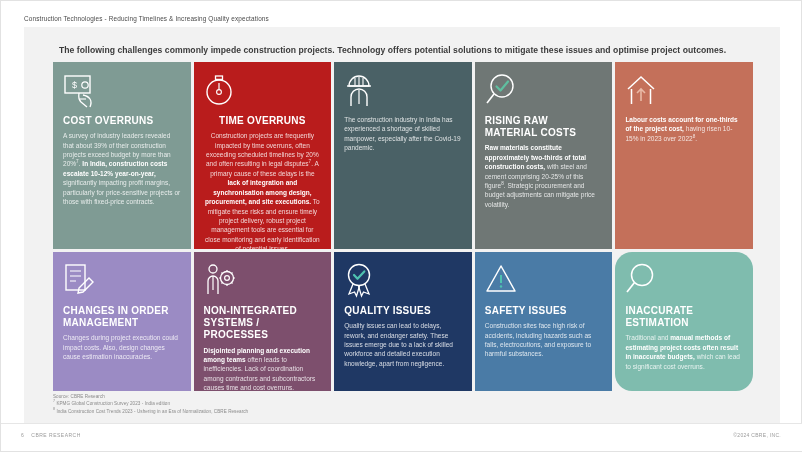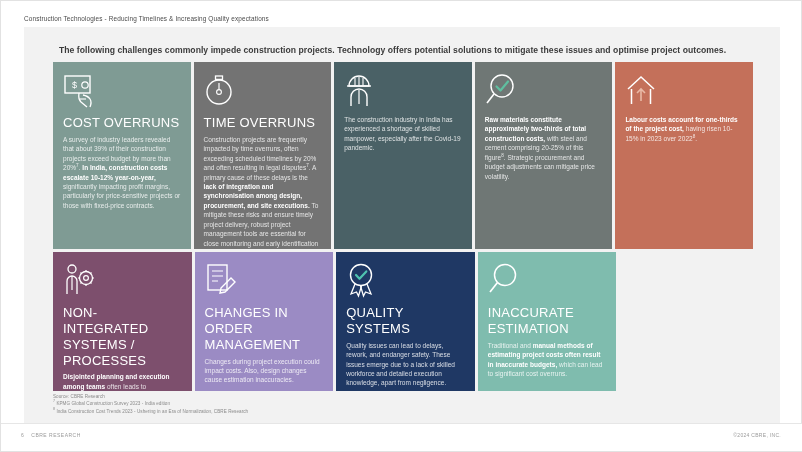--- a/index.html
+++ b/index.html
@@ -70,22 +70,22 @@
   .row-top .card { height: 187px; }
   .row-bottom .card { height: 139px; }
 
   .card-icon {
     height: 40px;
     margin-bottom: 2px;
   }
   .card-icon svg { display: block; }
 
   .card-title {
-    font-size: 13px;
-    font-weight: normal;
+    font-size: 10px;
+    font-weight: bold;
     line-height: 1.22;
     color: #ffffff;
     letter-spacing: 0.25px;
     margin-bottom: 4px;
   }
   .card-body {
     font-size: 6.5px;
     line-height: 1.45;
     color: rgba(255,255,255,0.82);
     letter-spacing: 0.02px;
@@ -156,21 +156,21 @@
               <circle cx="22" cy="12" r="3.2" fill="none" stroke="#ffffff" stroke-width="1.2"></circle>
               <path d="M16 20 q-1 6 2 9 l6 5" fill="none" stroke="#ffffff" stroke-width="1.3"></path>
               <path d="M20 22 q5 1 7 4 t0 8" fill="none" stroke="#ffffff" stroke-width="1.3"></path>
               <path d="M17 26 h6" fill="none" stroke="#ffffff" stroke-width="1.1"></path>
             </svg>
           </div>
           <div class="card-title">COST OVERRUNS</div>
           <div class="card-body">A survey of industry leaders revealed that about 39% of their construction projects exceed budget by more than 20%<sup>7</sup>. <b>In India, construction costs escalate 10-12% year-on-year,</b> significantly impacting profit margins, particularly for price-sensitive projects or those with fixed-price contracts.</div>
         </div>
 
-        <div class="card" style="background: #737373;">
+        <div class="card" style="background: #b91c1c; text-align: center;">
           <div class="card-icon">
             <svg width="40" height="38" viewBox="0 0 40 38">
               <circle cx="15" cy="19" r="12" fill="none" stroke="#ffffff" stroke-width="1.4"></circle>
               <circle cx="15" cy="19" r="2.4" fill="none" stroke="#ffffff" stroke-width="1.1"></circle>
               <path d="M15 16.6 L15 10" fill="none" stroke="#ffffff" stroke-width="1.2"></path>
               <rect x="11.5" y="3" width="7" height="3.4" fill="none" stroke="#ffffff" stroke-width="1.3"></rect>
               <path d="M15 6.4 L15 7.4" stroke="#ffffff" stroke-width="1.3"></path>
             </svg>
           </div>
           <div class="card-title">TIME OVERRUNS</div>
@@ -192,80 +192,92 @@
         </div>
 
         <div class="card" style="background: rgb(111, 119, 117);">
           <div class="card-icon">
             <svg width="40" height="38" viewBox="0 0 40 38">
               <circle cx="17" cy="13" r="11" fill="none" stroke="#ffffff" stroke-width="1.4"></circle>
               <path d="M9 21 L2 30" stroke="#ffffff" stroke-width="1.6"></path>
               <path d="M11.5 13.5 l4 4 l7.5 -9" fill="none" stroke="#5fbfa0" stroke-width="2.2" stroke-linecap="round" stroke-linejoin="round"></path>
             </svg>
           </div>
+          <div class="card-title">RISING RAW MATERIAL COSTS</div>
           <div class="card-body"><b>Raw materials constitute approximately two-thirds of total construction costs,</b> with steel and cement comprising 20-25% of this figure<sup>8</sup>. Strategic procurement and budget adjustments can mitigate price volatility.</div>
         </div>
 
         <div class="card" style="background: rgb(196, 112, 90);">
           <div class="card-icon">
             <svg width="40" height="38" viewBox="0 0 40 38">
               <path d="M3 16 L16 4 L29 16" fill="none" stroke="#ffffff" stroke-width="1.5"></path>
               <path d="M6.5 16 v15 M25.5 16 v15" stroke="#ffffff" stroke-width="1.5"></path>
               <path d="M16 28 v-12 M12 20 l4 -4 l4 4" fill="none" stroke="#e9b9a6" stroke-width="1.6"></path>
             </svg>
           </div>
           <div class="card-body"><b>Labour costs account for one-thirds of the project cost,</b> having risen 10-15% in 2023 over 2022<sup>8</sup>.</div>
         </div>
 
       </div>
 
       <div class="row row-bottom">
+
+        <div class="card" style="background: rgb(155, 139, 196);">
+          <div class="card-icon">
+            <svg width="40" height="38" viewBox="0 0 40 38">
+              <rect x="3" y="2" width="19" height="25" fill="none" stroke="#ffffff" stroke-width="1.4"></rect>
+              <path d="M7 8 h11 M7 13 h11 M7 18 h6" stroke="#ffffff" stroke-width="1.2"></path>
+              <path d="M16 25 l10 -10 l4 4 l-10 10 l-5 1 z" fill="none" stroke="#ffffff" stroke-width="1.4"></path>
+            </svg>
+          </div>
+          <div class="card-title">CHANGES IN ORDER MANAGEMENT</div>
+          <div class="card-body">Changes during project execution could impact costs. Also, design changes cause estimation inaccuracies.</div>
+        </div>
 
         <div class="card" style="background: rgb(125, 79, 109);">
           <div class="card-icon">
             <svg width="40" height="38" viewBox="0 0 40 38">
               <circle cx="9" cy="6" r="4" fill="none" stroke="#ffffff" stroke-width="1.3"></circle>
               <path d="M4 31 v-13 a5 5 0 0 1 10 0 v13" fill="none" stroke="#ffffff" stroke-width="1.3"></path>
               <path d="M9 13 v14" stroke="#ffffff" stroke-width="1.2"></path>
               <circle cx="23" cy="15" r="6.5" fill="none" stroke="#ffffff" stroke-width="1.3"></circle>
               <circle cx="23" cy="15" r="2.4" fill="none" stroke="#ffffff" stroke-width="1.2"></circle>
               <path d="M23 7 v2 M23 21 v2 M15 15 h2 M29 15 h2 M17.5 9.5 l1.5 1.5 M27 19 l1.5 1.5 M28.5 9.5 l-1.5 1.5 M19 19 l-1.5 1.5" stroke="#ffffff" stroke-width="1.2"></path>
             </svg>
           </div>
           <div class="card-title">NON-INTEGRATED SYSTEMS / PROCESSES</div>
           <div class="card-body"><b>Disjointed planning and execution among teams</b> often leads to inefficiencies. Lack of coordination among contractors and subcontractors causes time and cost overruns.</div>
         </div>
 
-        <div class="card" style="background: rgb(155, 139, 196);">
-          <div class="card-icon">
-            <svg width="40" height="38" viewBox="0 0 40 38">
-              <rect x="3" y="2" width="19" height="25" fill="none" stroke="#ffffff" stroke-width="1.4"></rect>
-              <path d="M7 8 h11 M7 13 h11 M7 18 h6" stroke="#ffffff" stroke-width="1.2"></path>
-              <path d="M16 25 l10 -10 l4 4 l-10 10 l-5 1 z" fill="none" stroke="#ffffff" stroke-width="1.4"></path>
-            </svg>
-          </div>
-          <div class="card-title">CHANGES IN ORDER MANAGEMENT</div>
-          <div class="card-body">Changes during project execution could impact costs. Also, design changes cause estimation inaccuracies.</div>
-        </div>
-
         <div class="card" style="background: rgb(31, 56, 100);">
           <div class="card-icon">
             <svg width="40" height="38" viewBox="0 0 40 38">
               <circle cx="15" cy="12" r="10.5" fill="none" stroke="#ffffff" stroke-width="1.4"></circle>
               <path d="M10 12 l3.5 3.8 l6.8 -7.4" fill="none" stroke="#4fc3b0" stroke-width="2.2" stroke-linecap="round" stroke-linejoin="round"></path>
               <path d="M9 21 L5 31 L10.5 29 L12.5 33 L15.5 23" fill="none" stroke="#ffffff" stroke-width="1.3"></path>
               <path d="M21 21 L25 31 L19.5 29 L17.5 33 L14.5 23" fill="none" stroke="#ffffff" stroke-width="1.3"></path>
             </svg>
           </div>
-          <div class="card-title">QUALITY SYSTEMS</div>
+          <div class="card-title">QUALITY ISSUES</div>
           <div class="card-body">Quality issues can lead to delays, rework, and endanger safety. These issues emerge due to a lack of skilled workforce and detailed execution knowledge, apart from negligence.</div>
         </div>
 
-
-        <div class="card" style="background: rgb(127, 188, 174);">
+        <div class="card" style="background: rgb(74, 123, 166);">
+          <div class="card-icon">
+            <svg width="40" height="38" viewBox="0 0 40 38">
+              <path d="M16 3 L30 28 L2 28 Z" fill="none" stroke="#ffffff" stroke-width="1.5" stroke-linejoin="round"></path>
+              <path d="M16 12 v8" stroke="#4fc3b0" stroke-width="2"></path>
+              <circle cx="16" cy="23.5" r="1.2" fill="#4fc3b0"></circle>
+            </svg>
+          </div>
+          <div class="card-title">SAFETY ISSUES</div>
+          <div class="card-body">Construction sites face high risk of accidents, including hazards such as falls, electrocutions, and exposure to harmful substances.</div>
+        </div>
+
+        <div class="card" style="background: rgb(127, 188, 174); border-radius: 17px;">
           <div class="card-icon">
             <svg width="40" height="38" viewBox="0 0 40 38">
               <circle cx="17" cy="12" r="10.5" fill="none" stroke="#ffffff" stroke-width="1.5"></circle>
               <path d="M9.5 19.5 L2 29" stroke="#ffffff" stroke-width="1.7"></path>
             </svg>
           </div>
           <div class="card-title">INACCURATE ESTIMATION</div>
           <div class="card-body">Traditional and <b>manual methods of estimating project costs often result in inaccurate budgets,</b> which can lead to significant cost overruns.</div>
         </div>
 

